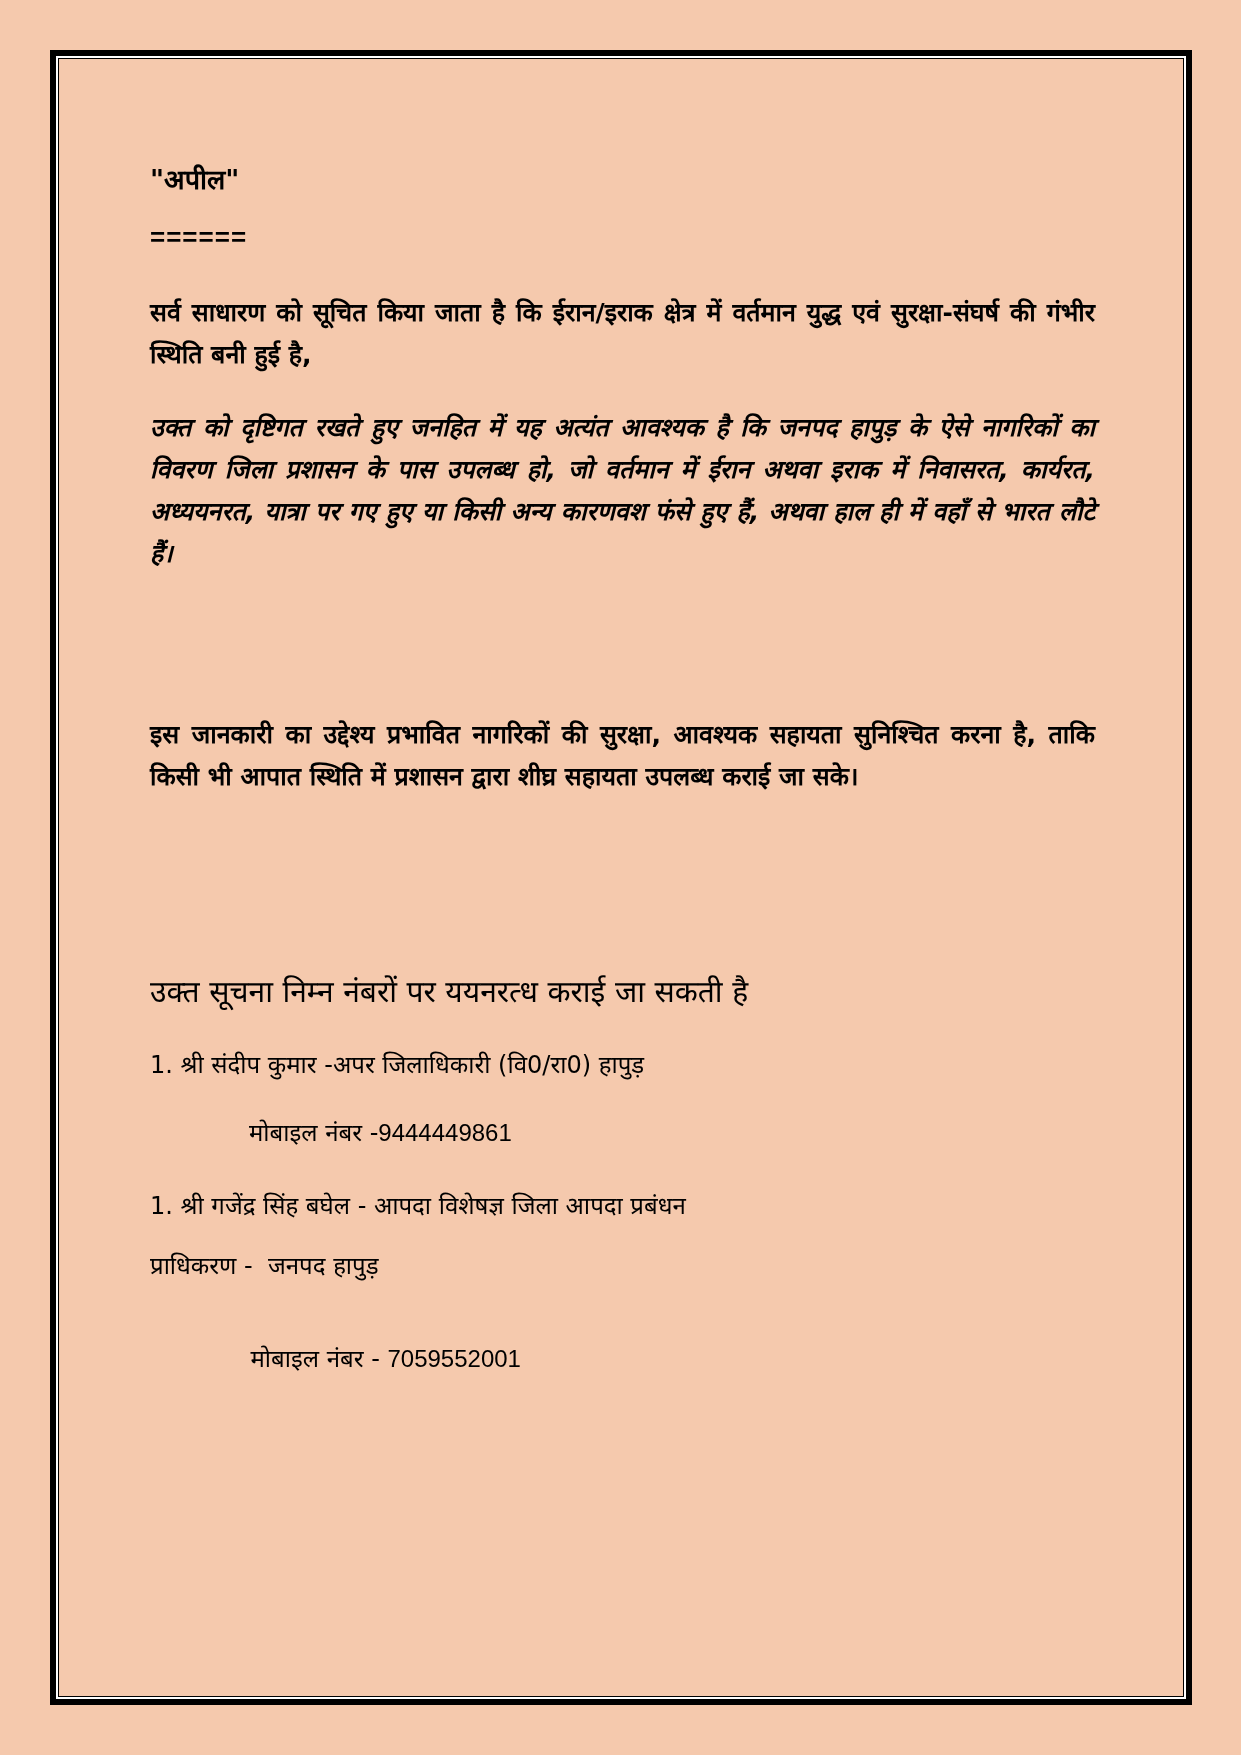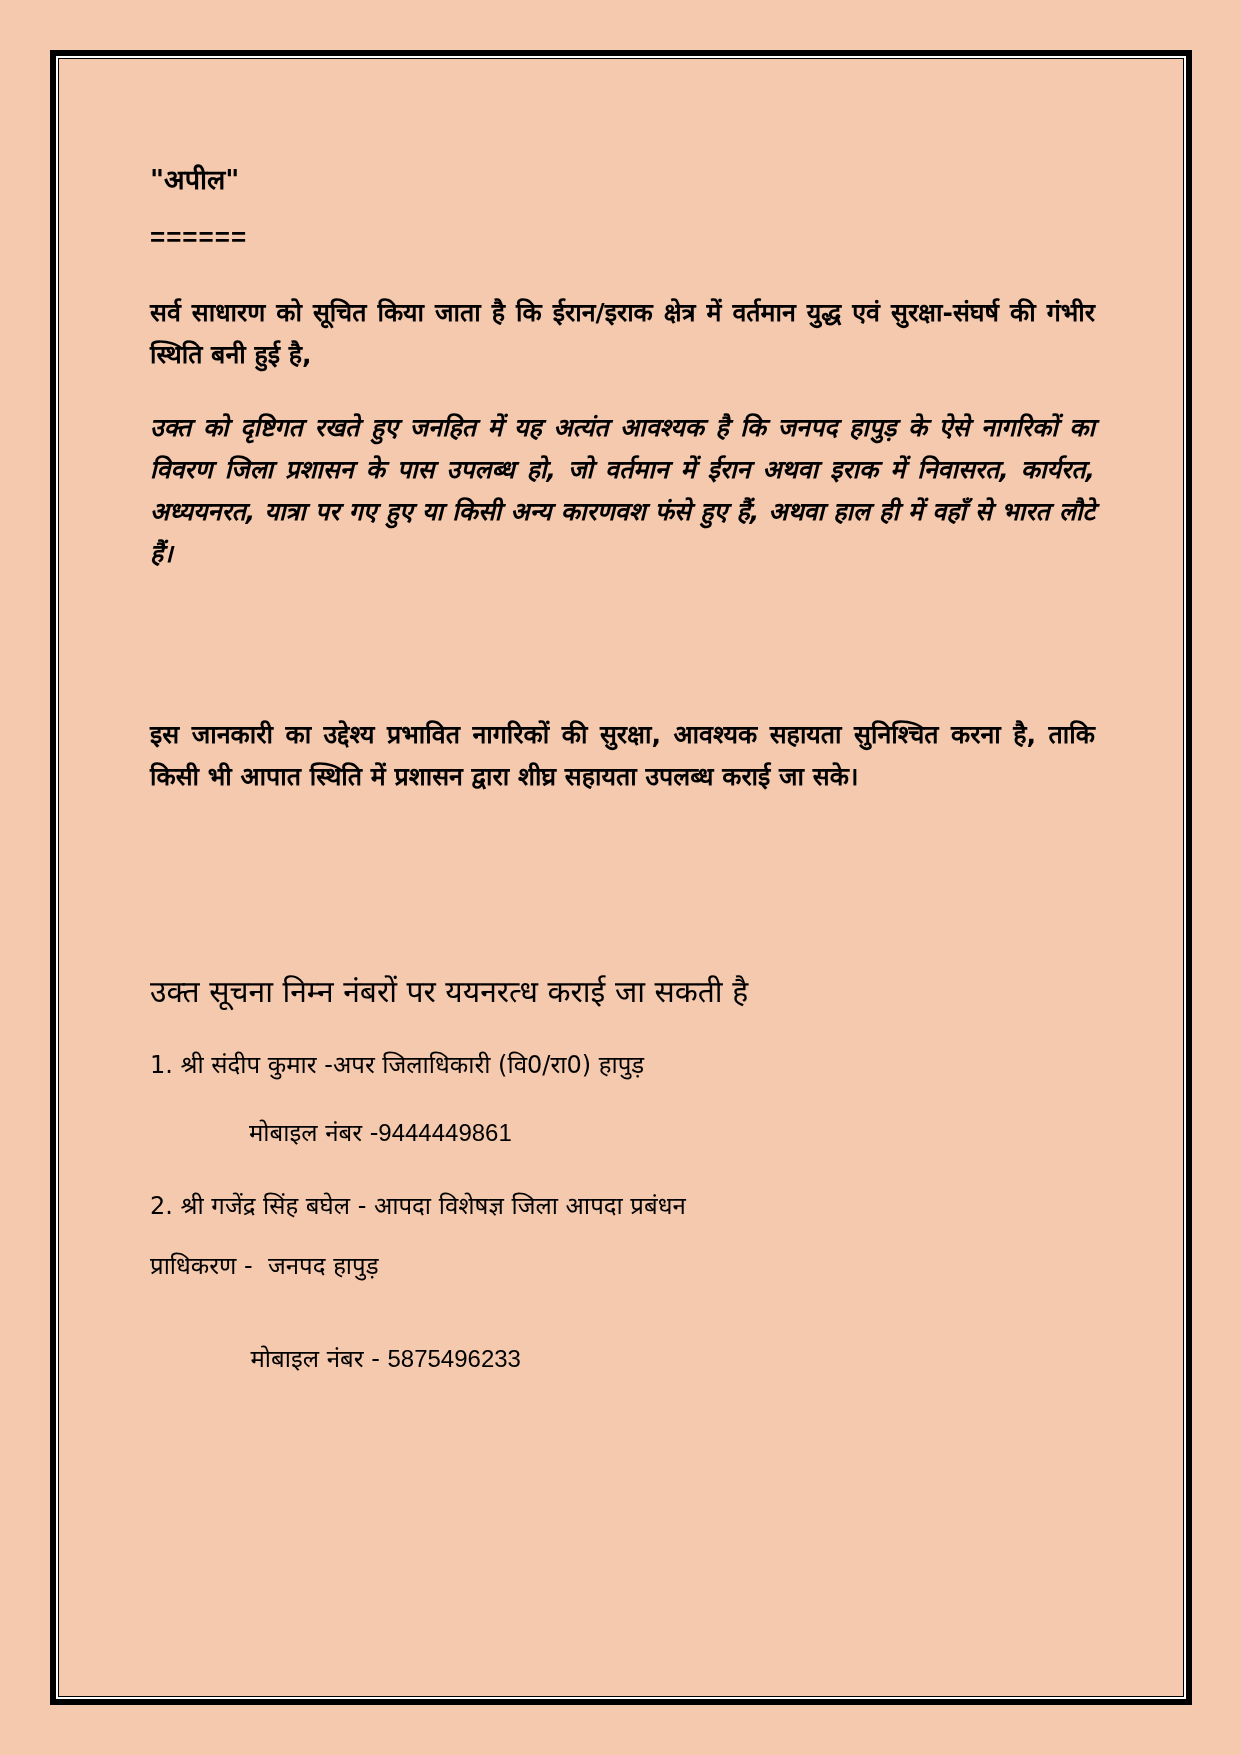--- a/index.html
+++ b/index.html
@@ -83,18 +83,18 @@
   <div class="para p2">उक्त को दृष्टिगत रखते हुए जनहित में यह अत्यंत आवश्यक है कि जनपद हापुड़ के ऐसे नागरिकों का विवरण जिला प्रशासन के पास उपलब्ध हो, जो वर्तमान में ईरान अथवा इराक में निवासरत, कार्यरत, अध्ययनरत, यात्रा पर गए हुए या किसी अन्य कारणवश फंसे हुए हैं, अथवा हाल ही में वहाँ से भारत लौटे हैं।</div>
   <div class="para p3">इस जानकारी का उद्देश्य प्रभावित नागरिकों की सुरक्षा, आवश्यक सहायता सुनिश्चित करना है, ताकि किसी भी आपात स्थिति में प्रशासन द्वारा शीघ्र सहायता उपलब्ध कराई जा सके।</div>
 
   <div class="contacts-heading">उक्त सूचना निम्न नंबरों पर ययनरत्ध कराई जा सकती है</div>
 
   <div class="contact-line c1-name">1. श्री संदीप कुमार -अपर जिलाधिकारी (वि0/रा0) हापुड़</div>
   <div class="contact-line c1-mobile">
     <span>मोबाइल नंबर -</span><span class="num">9444449861</span>
   </div>
 
-  <div class="contact-line c2-name">2. श्री गजेंद्र सिंह बघेल - आपदा विशेषज्ञ जिला आपदा प्रबंधन</div>
+  <div class="contact-line c2-name">1. श्री गजेंद्र सिंह बघेल - आपदा विशेषज्ञ जिला आपदा प्रबंधन</div>
   <div class="contact-line c2-name2" style="white-space: pre;">प्राधिकरण -  जनपद हापुड़</div>
   <div class="contact-line c2-mobile" style="white-space: pre;">
-    <span>मोबाइल नंबर - </span><span class="num">5875496233</span>
+    <span>मोबाइल नंबर - </span><span class="num">7059552001</span>
   </div>
 </div>
 
 </body></html>

